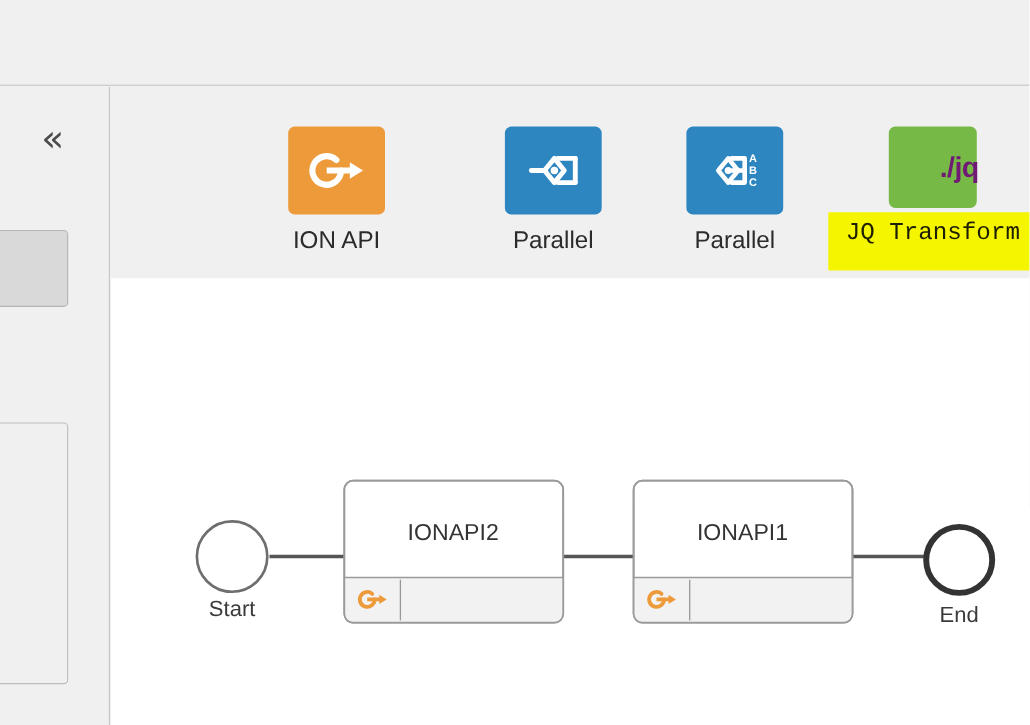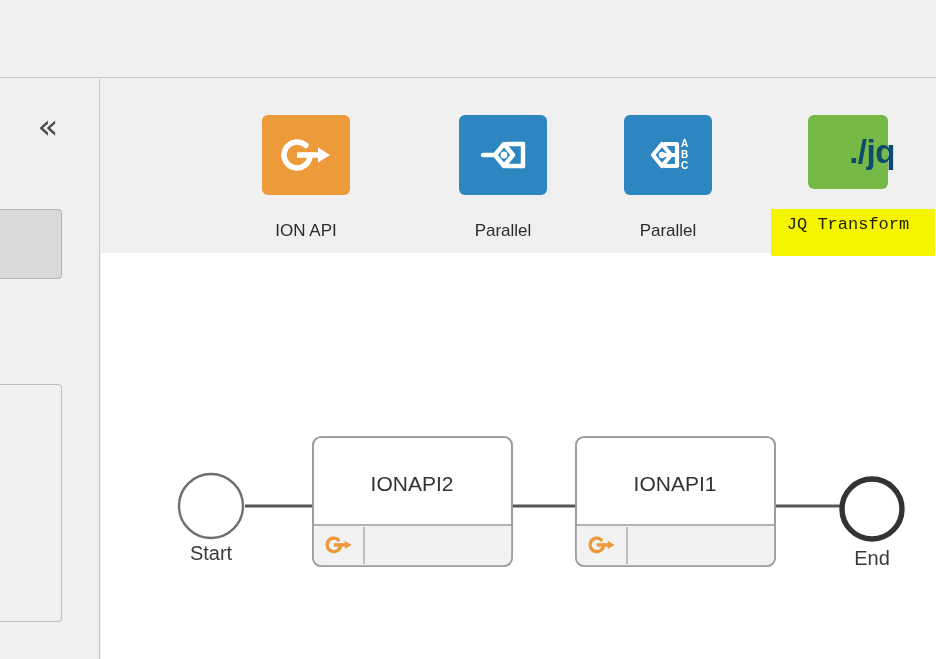--- a/index.html
+++ b/index.html
@@ -105,44 +105,44 @@
     display: flex;
     align-items: center;
     justify-content: center;
     position: relative;
   }
   .pal-tile.small {
     width: 80px;
     height: 74px;
   }
   .pal-label {
-    margin-top: 26px;
-    font-size: 17px;
+    margin-top: 10px;
+    font-size: 22px;
     color: #2b2b2b;
     white-space: nowrap;
     position: relative;
     z-index: 2;
     font-family: "Liberation Sans", sans-serif;
   }
   .pal-label.highlighted {
     color: #1e1e00;
     font-family: Liberation Mono, monospace;
   }
   .hl-band {
     position: absolute;
     left: -16px;
     right: -26px;
     top: -6px;
     bottom: -22px;
     z-index: -1;
     border-radius: 1px;
   }
   .jq-text {
-    color: #0c4a6e;
-    font-size: 33px;
+    color: #701a75;
+    font-size: 26px;
     font-weight: bold;
     font-family: "Liberation Sans", sans-serif;
     letter-spacing: -0.5px;
     margin-left: 48px;
   }
 
   
   .canvas {
     position: absolute;
     left: 101px;

